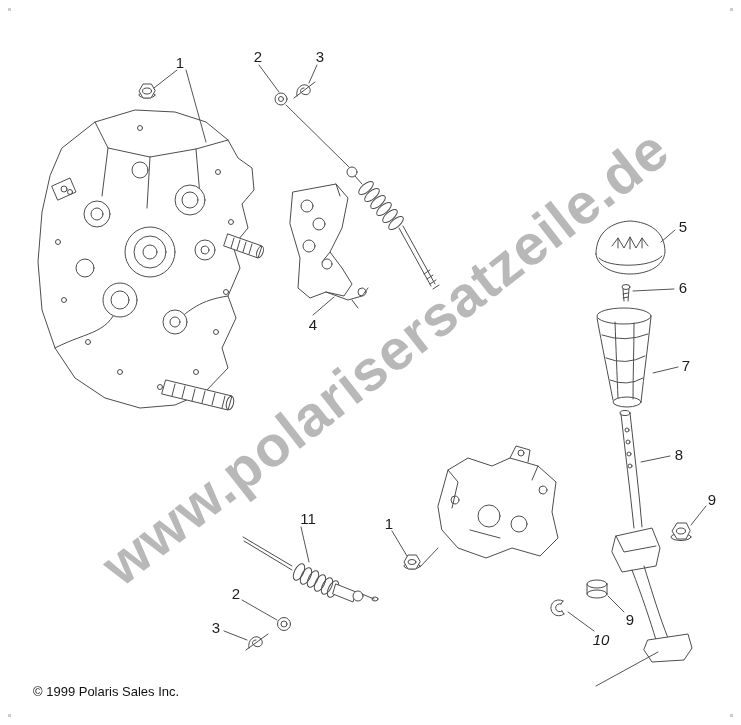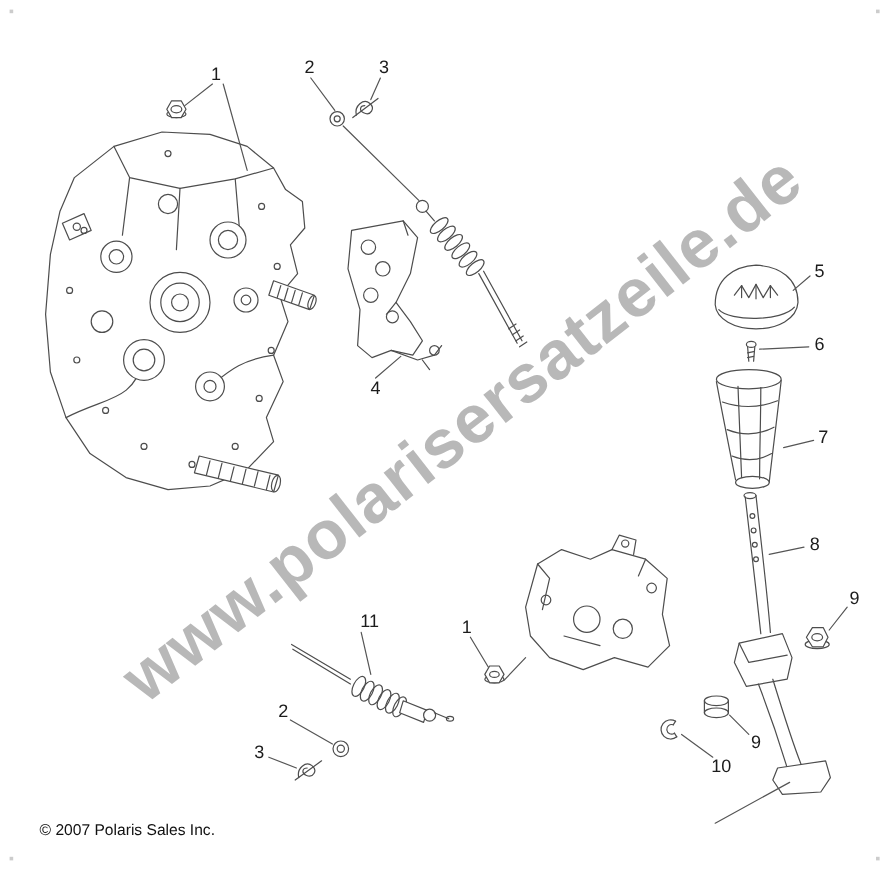--- a/index.html
+++ b/index.html
@@ -270,26 +270,26 @@
   <div class="callout" style="left:180px; top:62px;">1</div>
   <div class="callout" style="left:258px; top:56px;">2</div>
   <div class="callout" style="left:320px; top:56px;">3</div>
   <div class="callout" style="left:313px; top:324px;">4</div>
   <div class="callout" style="left:683px; top:226px;">5</div>
   <div class="callout" style="left:683px; top:287px;">6</div>
   <div class="callout" style="left:686px; top:365px;">7</div>
   <div class="callout" style="left:679px; top:454px;">8</div>
   <div class="callout" style="left:712px; top:499px;">9</div>
   <div class="callout" style="left:630px; top:619px;">9</div>
-  <div class="callout" style="left:601px; top:639px;">10</div>
+  <div class="callout" style="left:601px; top:639px;font-style:italic;">10</div>
   <div class="callout" style="left:308px; top:518px;">11</div>
   <div class="callout" style="left:389px; top:523px;">1</div>
   <div class="callout" style="left:236px; top:593px;">2</div>
   <div class="callout" style="left:216px; top:627px;">3</div>
 
-  <div class="copyright">© 2007 Polaris Sales Inc.</div>
+  <div class="copyright">© 1999 Polaris Sales Inc.</div>
 
   <div class="corner" style="left:8px;   top:8px;"></div>
   <div class="corner" style="left:730px; top:8px;"></div>
   <div class="corner" style="left:8px;   top:714px;"></div>
   <div class="corner" style="left:730px; top:714px;"></div>
 
 </div>
 
 </body></html>

